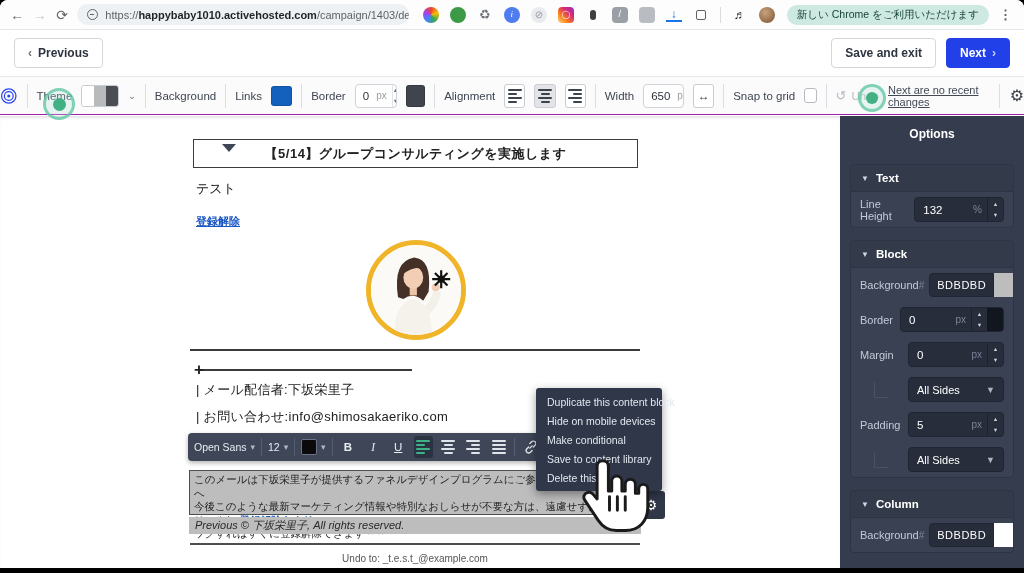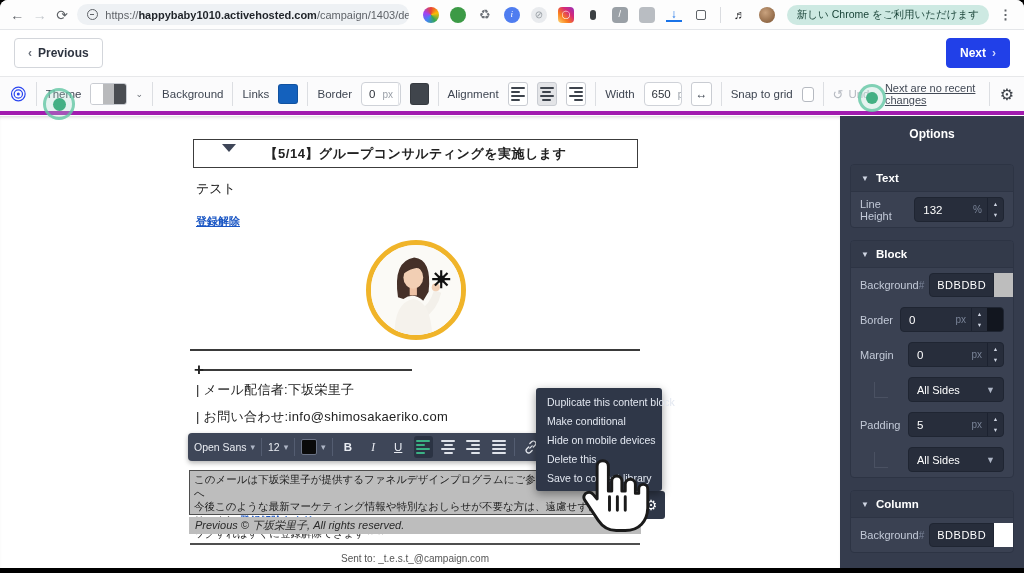--- a/index.html
+++ b/index.html
@@ -24,21 +24,21 @@
   .kebab { color:#5f6368; font-size:13px; font-weight:700; padding:0 2px; }
 
   
   .navrow { height:47px; background:#fff; border-bottom:1px solid #e7e8ea; display:flex; align-items:center; padding:0 14px; }
   .btn { border:1px solid #d3d6db; background:#fff; border-radius:4px; font-size:12px; font-weight:700; color:#2e3440; padding:7px 13px; display:inline-flex; align-items:center; gap:6px; }
   .btn .chev { font-size:12px; color:#6b717c; }
   .nav-right { margin-left:auto; display:flex; gap:10px; }
   .btn.primary { background:#2140e8; border-color:#2140e8; color:#fff; }
 
   
-  .toolbar { height:38px; background:#fbfbfc; border-bottom:4px solid #a21caf; display:flex; align-items:center; padding:0 10px; gap:9px; font-size:11.5px; color:#3f4652; }
+  .toolbar { height:38px; background:#fbfbfc; border-bottom:1px solid #a21caf; display:flex; align-items:center; padding:0 0; gap:9px; font-size:11.5px; color:#3f4652; }
   .vsep { width:1px; height:24px; background:#dcdee2; flex:none; }
   .tb-label { white-space:nowrap; }
   .theme-sw { display:flex; border:1px solid #c9ccd2; border-radius:3px; overflow:hidden; height:22px; }
   .theme-sw i { width:15px; }
   .caret { font-size:9px; color:#6b7078; }
   .color-sw { width:26px; height:20px; border-radius:3px; border:1px solid rgba(0,0,0,.15); }
   .tb-field { display:flex; align-items:center; border:1px solid #cfd2d8; border-radius:4px; height:24px; background:#fff; overflow:hidden; }
   .tb-val { padding:0 7px; font-size:11.5px; color:#2e333b; }
   .tb-unit { color:#9aa0a8; font-size:10px; padding-right:5px; }
   .tb-step { display:flex; flex-direction:column; border-left:1px solid #e2e4e8; width:14px; height:100%; }
@@ -164,20 +164,23 @@
       <div class="chrome-pill">新しい Chrome をご利用いただけます</div>
       <span class="kebab">⋮</span>
     </div>
 
     <div class="navrow">
       <button class="btn">
           <span class="chev">‹</span>
           <span>Previous</span>
         </button>
       <div class="nav-right">
+        <button class="btn">
+            <span>Save and exit</span>
+          </button>
         <button class="btn primary">
             <span>Next</span>
             <span class="chev" style="color:#cdd5ff">›</span>
           </button>
       </div>
     </div>
 
     <div class="toolbar">
       <svg width="22" height="22" viewBox="0 0 22 22">
           <circle cx="11" cy="11" r="9" fill="none" stroke="#2b46f0" stroke-width="1.6"></circle>
@@ -354,28 +357,28 @@
         </div>
         <div class="fmt-tri"></div>
 
         <div class="textblock">
           <div>このメールは下坂栄里子が提供するファネルデザインプログラムにご参加いただいている方へ</div>
           <div><span>今後このような最新マーケティング情報や特別なおしらせが不要な方は、遠慮せずに、このリンク▶ </span><a>登録解除をクリ</a></div>
           <div>ックすればすぐに登録解除できます＾＾</div>
         </div>
         <div class="copystrip">Previous ©  下坂栄里子, All rights reserved.</div>
         <div class="hr2"></div>
-        <div class="sentto">Sent to: _t.e.s.t_@campaign.com</div>
+        <div class="sentto">Undo to: _t.e.s.t_@example.com</div>
 
         <div class="ctxmenu">
           <div class="item">Duplicate this content block</div>
+          <div class="item">Hide on mobile devices</div>
           <div class="item">Make conditional</div>
-          <div class="item">Hide on mobile devices</div>
+          <div class="item">Save to content library</div>
           <div class="item">Delete this</div>
-          <div class="item">Save to content library</div>
         </div>
         <div class="gearbox">
             <span>⚙</span>
           </div>
 
         <svg class="hand" viewBox="0 0 64 80">
           <path d="M22 6c3 0 5 2 5 5v22h3v-9c0-2.5 2-4.5 4.5-4.5S39 21.5 39 24v9h3v-6c0-2.5 2-4.5 4.5-4.5S51 24.5 51 27v8h3v-4c0-2.2 1.8-4 4-4s4 1.8 4 4v16c0 13-8 21-20 21H34c-7 0-12-3-16-9L6 41c-1.7-2.6-.6-5.6 2.2-6.6 2-.7 4.2 0 5.5 1.7L17 40V11c0-3 2-5 5-5z" fill="#fff" stroke="#1a1a1a" stroke-width="2.6" stroke-linejoin="round"></path>
           <path d="M28 38v12 M35 38v12 M42 38v12" stroke="#1a1a1a" stroke-width="2.6" fill="none" stroke-linecap="round"></path>
         </svg>
       </div>

